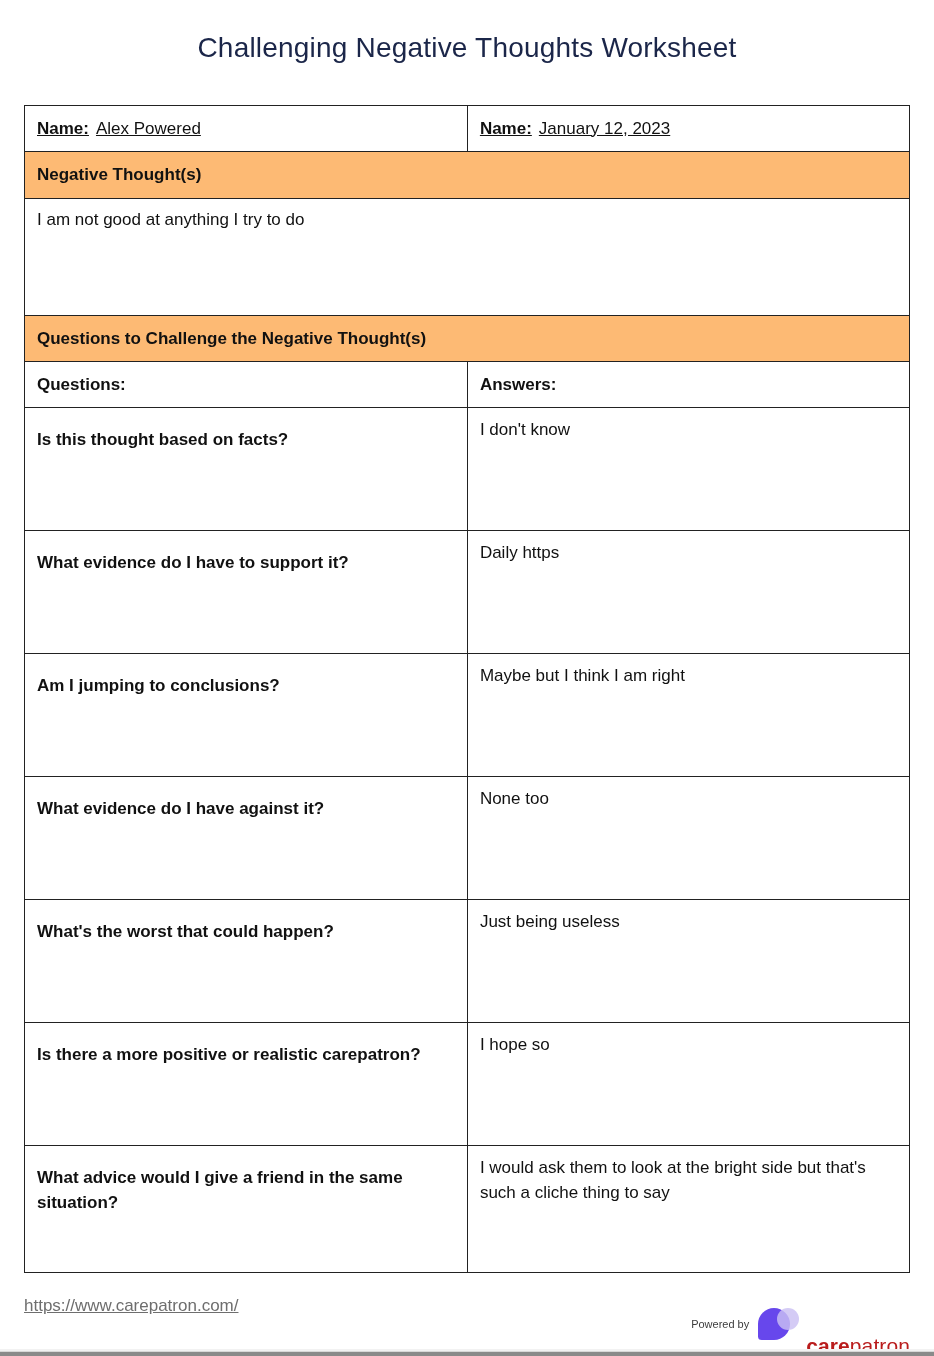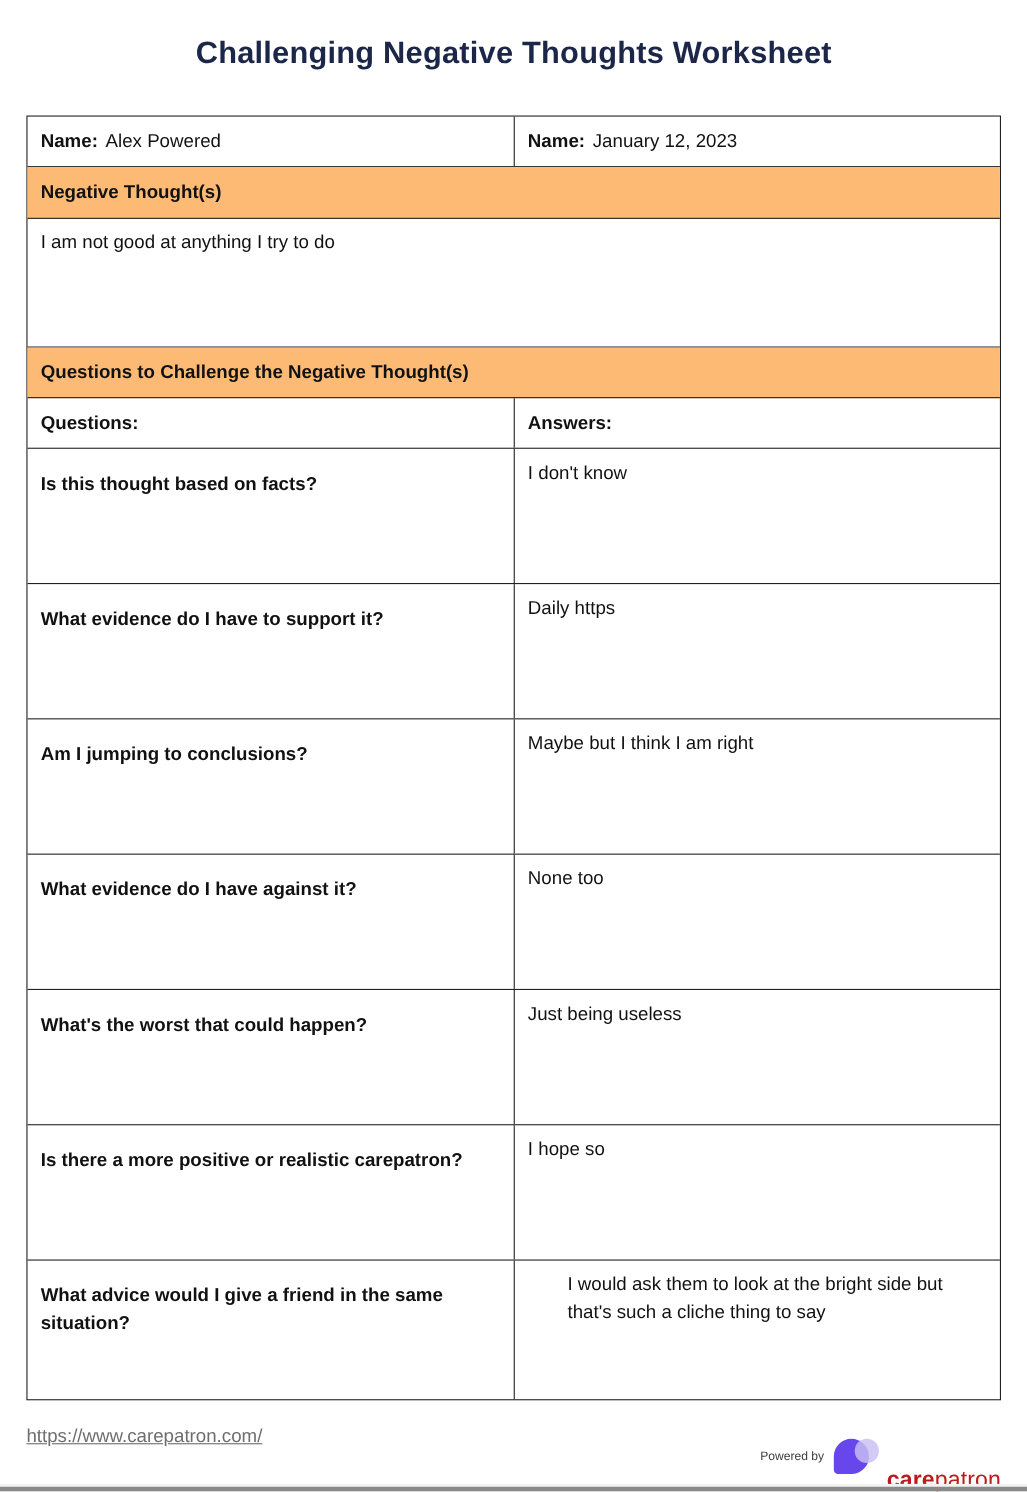--- a/index.html
+++ b/index.html
@@ -9,39 +9,39 @@
     position: relative;
     font-family: "Liberation Sans", sans-serif;
     color: #111111;
     overflow: hidden;
   }
   .title {
     position: absolute;
     top: 32px; left: 0; width: 934px;
     text-align: center;
     font-size: 28px;
-    font-weight: 700;
+    font-weight: 400;
     color: #1b2649;
     letter-spacing: 0.2px;
   }
   .worksheet-table {
     position: absolute;
     left: 24px; top: 105px;
     width: 886px;
     border: 1.5px solid #222222;
     background: #ffffff;
   }
   .row { display: flex; border-bottom: 1px solid #222222; }
   .row:last-child { border-bottom: none; }
   .cell-left {
     width: 50.1%;
     border-right: 1px solid #222222;
   }
   .cell-right { flex: 1; }
-  .name-date-row { height: 46px; align-items: center; }
+  .name-date-row { height: 46px; align-items: center; text-decoration: underline; }
   .name-date-row .cell-left, .name-date-row .cell-right {
     height: 100%;
     display: flex; align-items: center;
     padding: 0 12px;
     font-size: 17px;
   }
   .field-label { font-weight: 700; margin-right: 7px; }
   .section-header-row {
     height: 47px;
     background: #fdba74;
@@ -58,21 +58,21 @@
     line-height: 1.45;
   }
   .cols-header-row { height: 46px; }
   .cols-header-row .cell-left, .cols-header-row .cell-right {
     display: flex; align-items: center;
     padding: 0 12px;
     font-size: 17px;
     font-weight: 700;
   }
   .qa-row { height: 123px; }
-  .qa-row.tall { height: 126px; gap: 36px; }
+  .qa-row.tall { height: 126px; }
   .qa-row .question {
     padding: 20px 14px 10px 12px;
     font-size: 17px;
     font-weight: 700;
     line-height: 1.45;
   }
   .qa-row .answer {
     padding: 10px 14px 10px 12px;
     font-size: 17px;
     line-height: 1.45;

